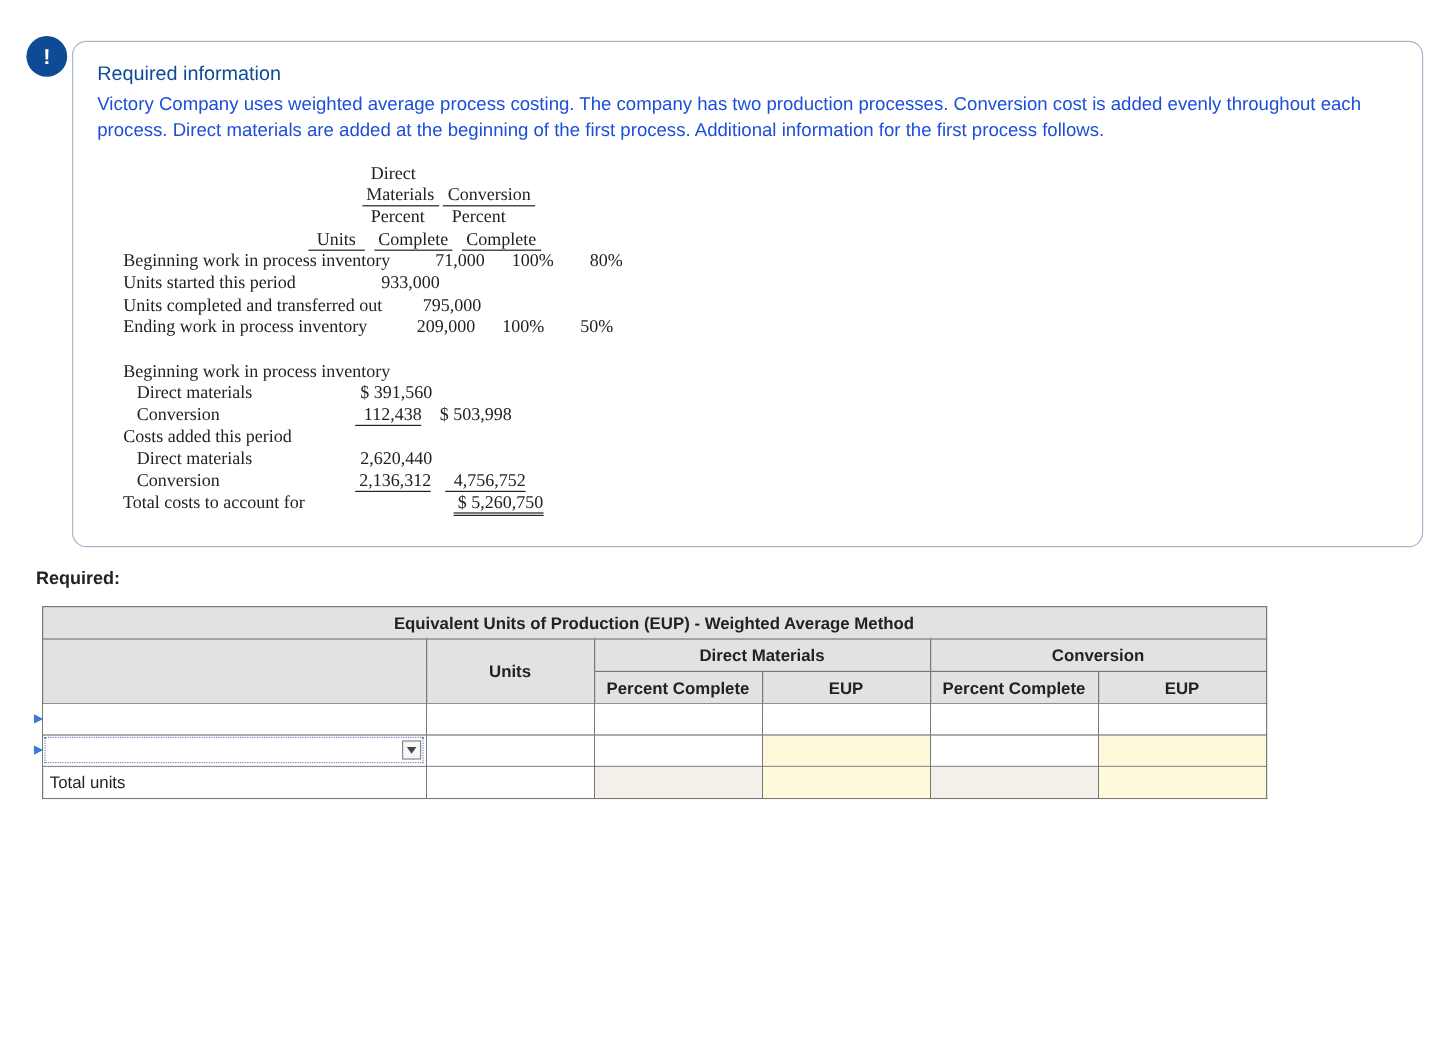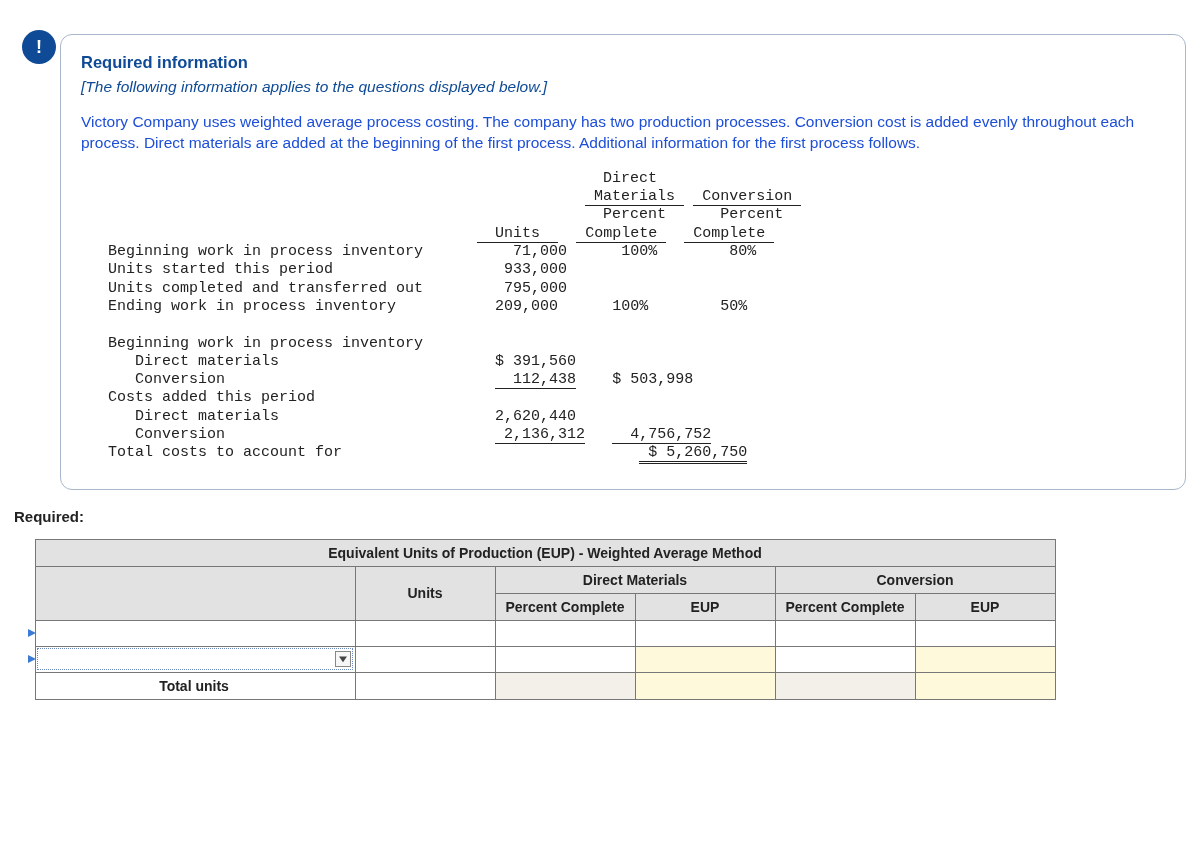--- a/index.html
+++ b/index.html
@@ -24,48 +24,48 @@
   }
   .card {
     border: 1px solid #a8b7cc;
     border-radius: 12px;
     margin: 14px 14px 14px 60px;
     padding: 18px 20px 26px 20px;
     position: relative;
   }
   .req-title {
     color: #0e4a95;
-    font-weight: bold;
+    font-weight: normal;
     margin-bottom: 6px;
     font-size: 16.5px;
   }
   .italic-note {
     color: #0e4a95;
     font-style: italic;
     margin-bottom: 16px;
     font-size: 15.5px;
   }
   .body-text {
     color: #1d4ed8;
     font-size: 15.5px;
     line-height: 1.35;
     margin-bottom: 16px;
   }
   .mono-block {
-    font-family: Liberation Mono, monospace;
+    font-family: Liberation Serif, serif;
     font-size: 15px;
     line-height: 1.22;
     white-space: pre;
     margin-left: 18px;
     color: #222;
   }
   .mono-block .bb { border-bottom:1px solid #222; }
   .mono-block .db { border-bottom:3px double #222; }
   .required-section {
-    margin: 18px 14px 14px 14px;
+    margin: 18px 14px 14px 30px;
   }
   .required-section b { font-weight:bold;}
   .ans-wrap {
     margin: 14px 14px 0 30px;
   }
   table.ans {
     border-collapse: collapse;
     font-size: 14px;
   }
   table.ans th, table.ans td {
@@ -126,21 +126,20 @@
 </style>
 </head>
 <body>
 
 <div class="info-badge">
   <span>!</span>
 </div>
 
 <div class="card">
   <div class="req-title">Required information</div>
-  <div class="italic-note">[The following information applies to the questions displayed below.]</div>
   <div class="body-text">Victory Company uses weighted average process costing. The company has two production processes. Conversion cost is added evenly throughout each process. Direct materials are added at the beginning of the first process. Additional information for the first process follows.</div>
 
   <div class="mono-block"><span>                                                        </span><span>Direct</span>
 <span>                                                      </span><span class="bb"> <span>Materials</span> </span> <span class="bb"> <span>Conversion</span> </span>
 <span>                                                        </span><span>Percent</span>      <span>Percent</span>
 <span>                                          </span><span class="bb">  <span>Units</span>  </span>  <span class="bb"> <span>Complete</span> </span>  <span class="bb"> <span>Complete</span> </span>
 <span> </span><span>Beginning work in process inventory</span>          <span>71,000</span>      <span>100%</span>        <span>80%</span>
 <span> </span><span>Units started this period</span>                   <span>933,000</span>
 <span> </span><span>Units completed and transferred out</span>         <span>795,000</span>
 <span> </span><span>Ending work in process inventory</span>           <span>209,000</span>      <span>100%</span>        <span>50%</span>
@@ -204,21 +203,21 @@
         </span>
       </td>
       <td class="input-cell"></td>
       <td class="input-cell"></td>
       <td class="input-cell yellow"></td>
       <td class="input-cell"></td>
       <td class="input-cell yellow"></td>
     </tr>
     <tr>
       <td class="anchor-td"></td>
-      <td class="label-col" style="text-align:center;font-weight:bold;">Total units</td>
+      <td class="label-col" style="text-align:left;">Total units</td>
       <td class="input-cell"></td>
       <td class="disabled"></td>
       <td class="input-cell yellow"></td>
       <td class="disabled"></td>
       <td class="input-cell yellow"></td>
     </tr>
   </tbody>
 </table>
 </div>
 

